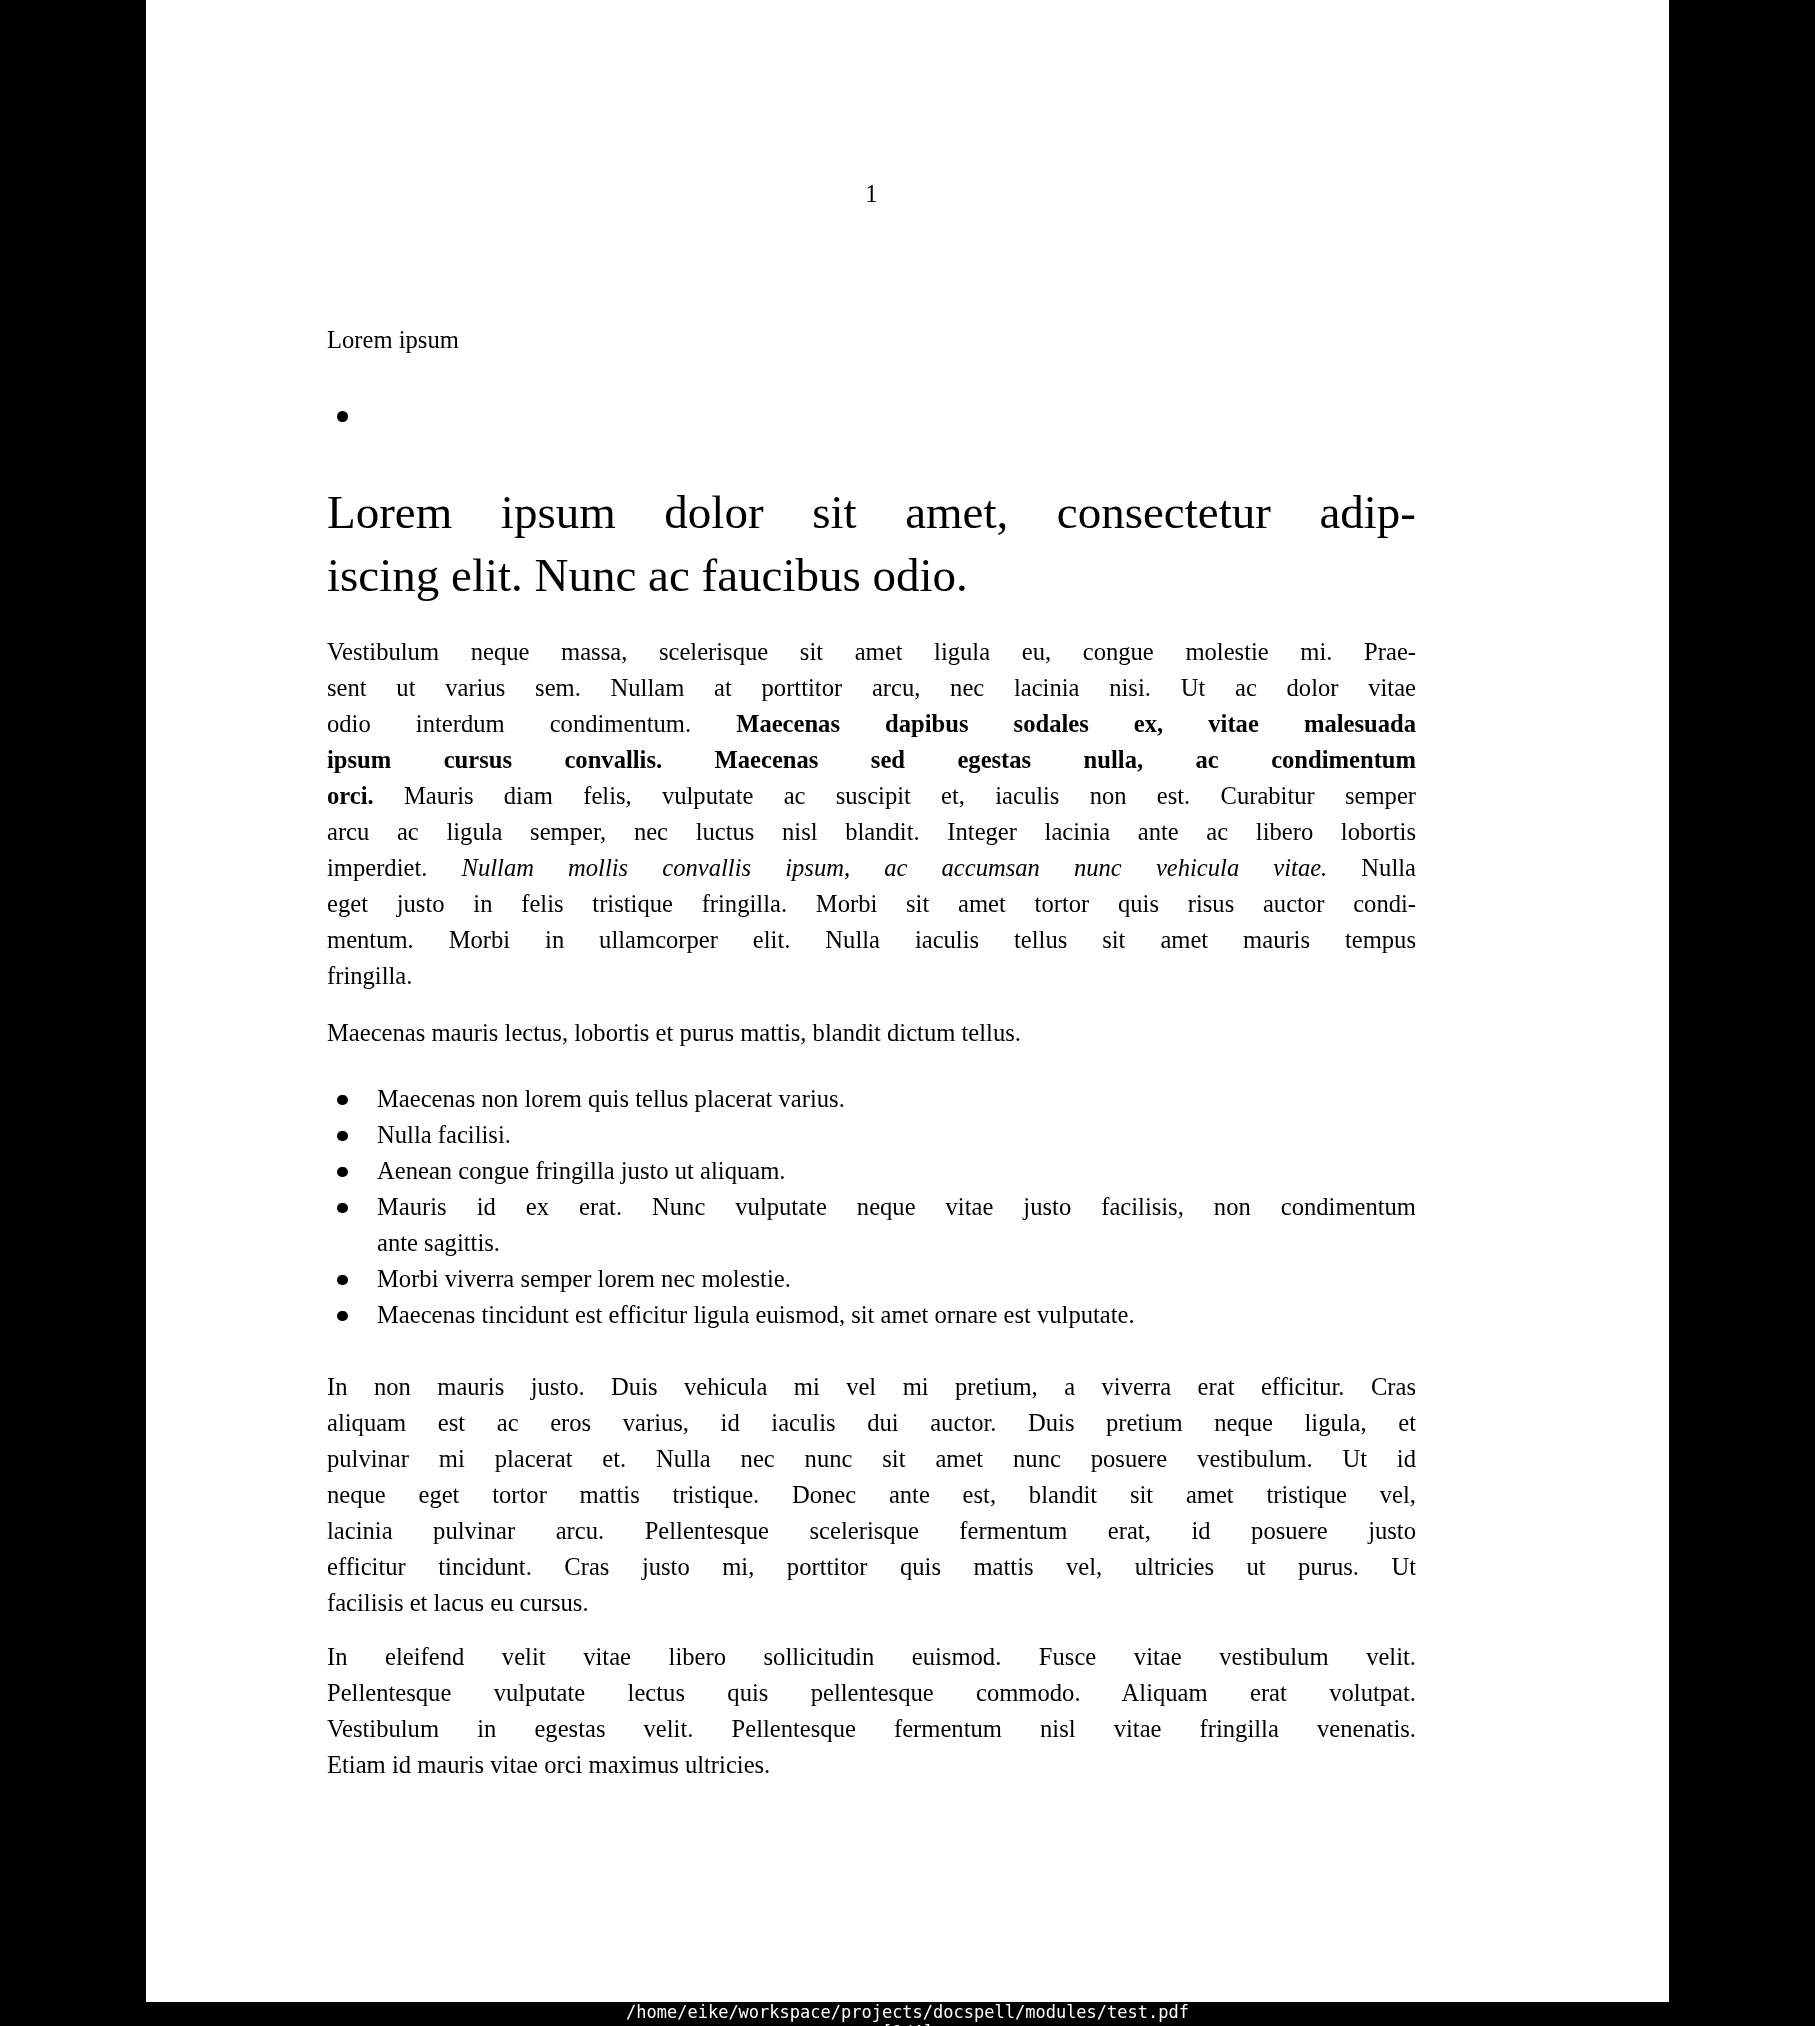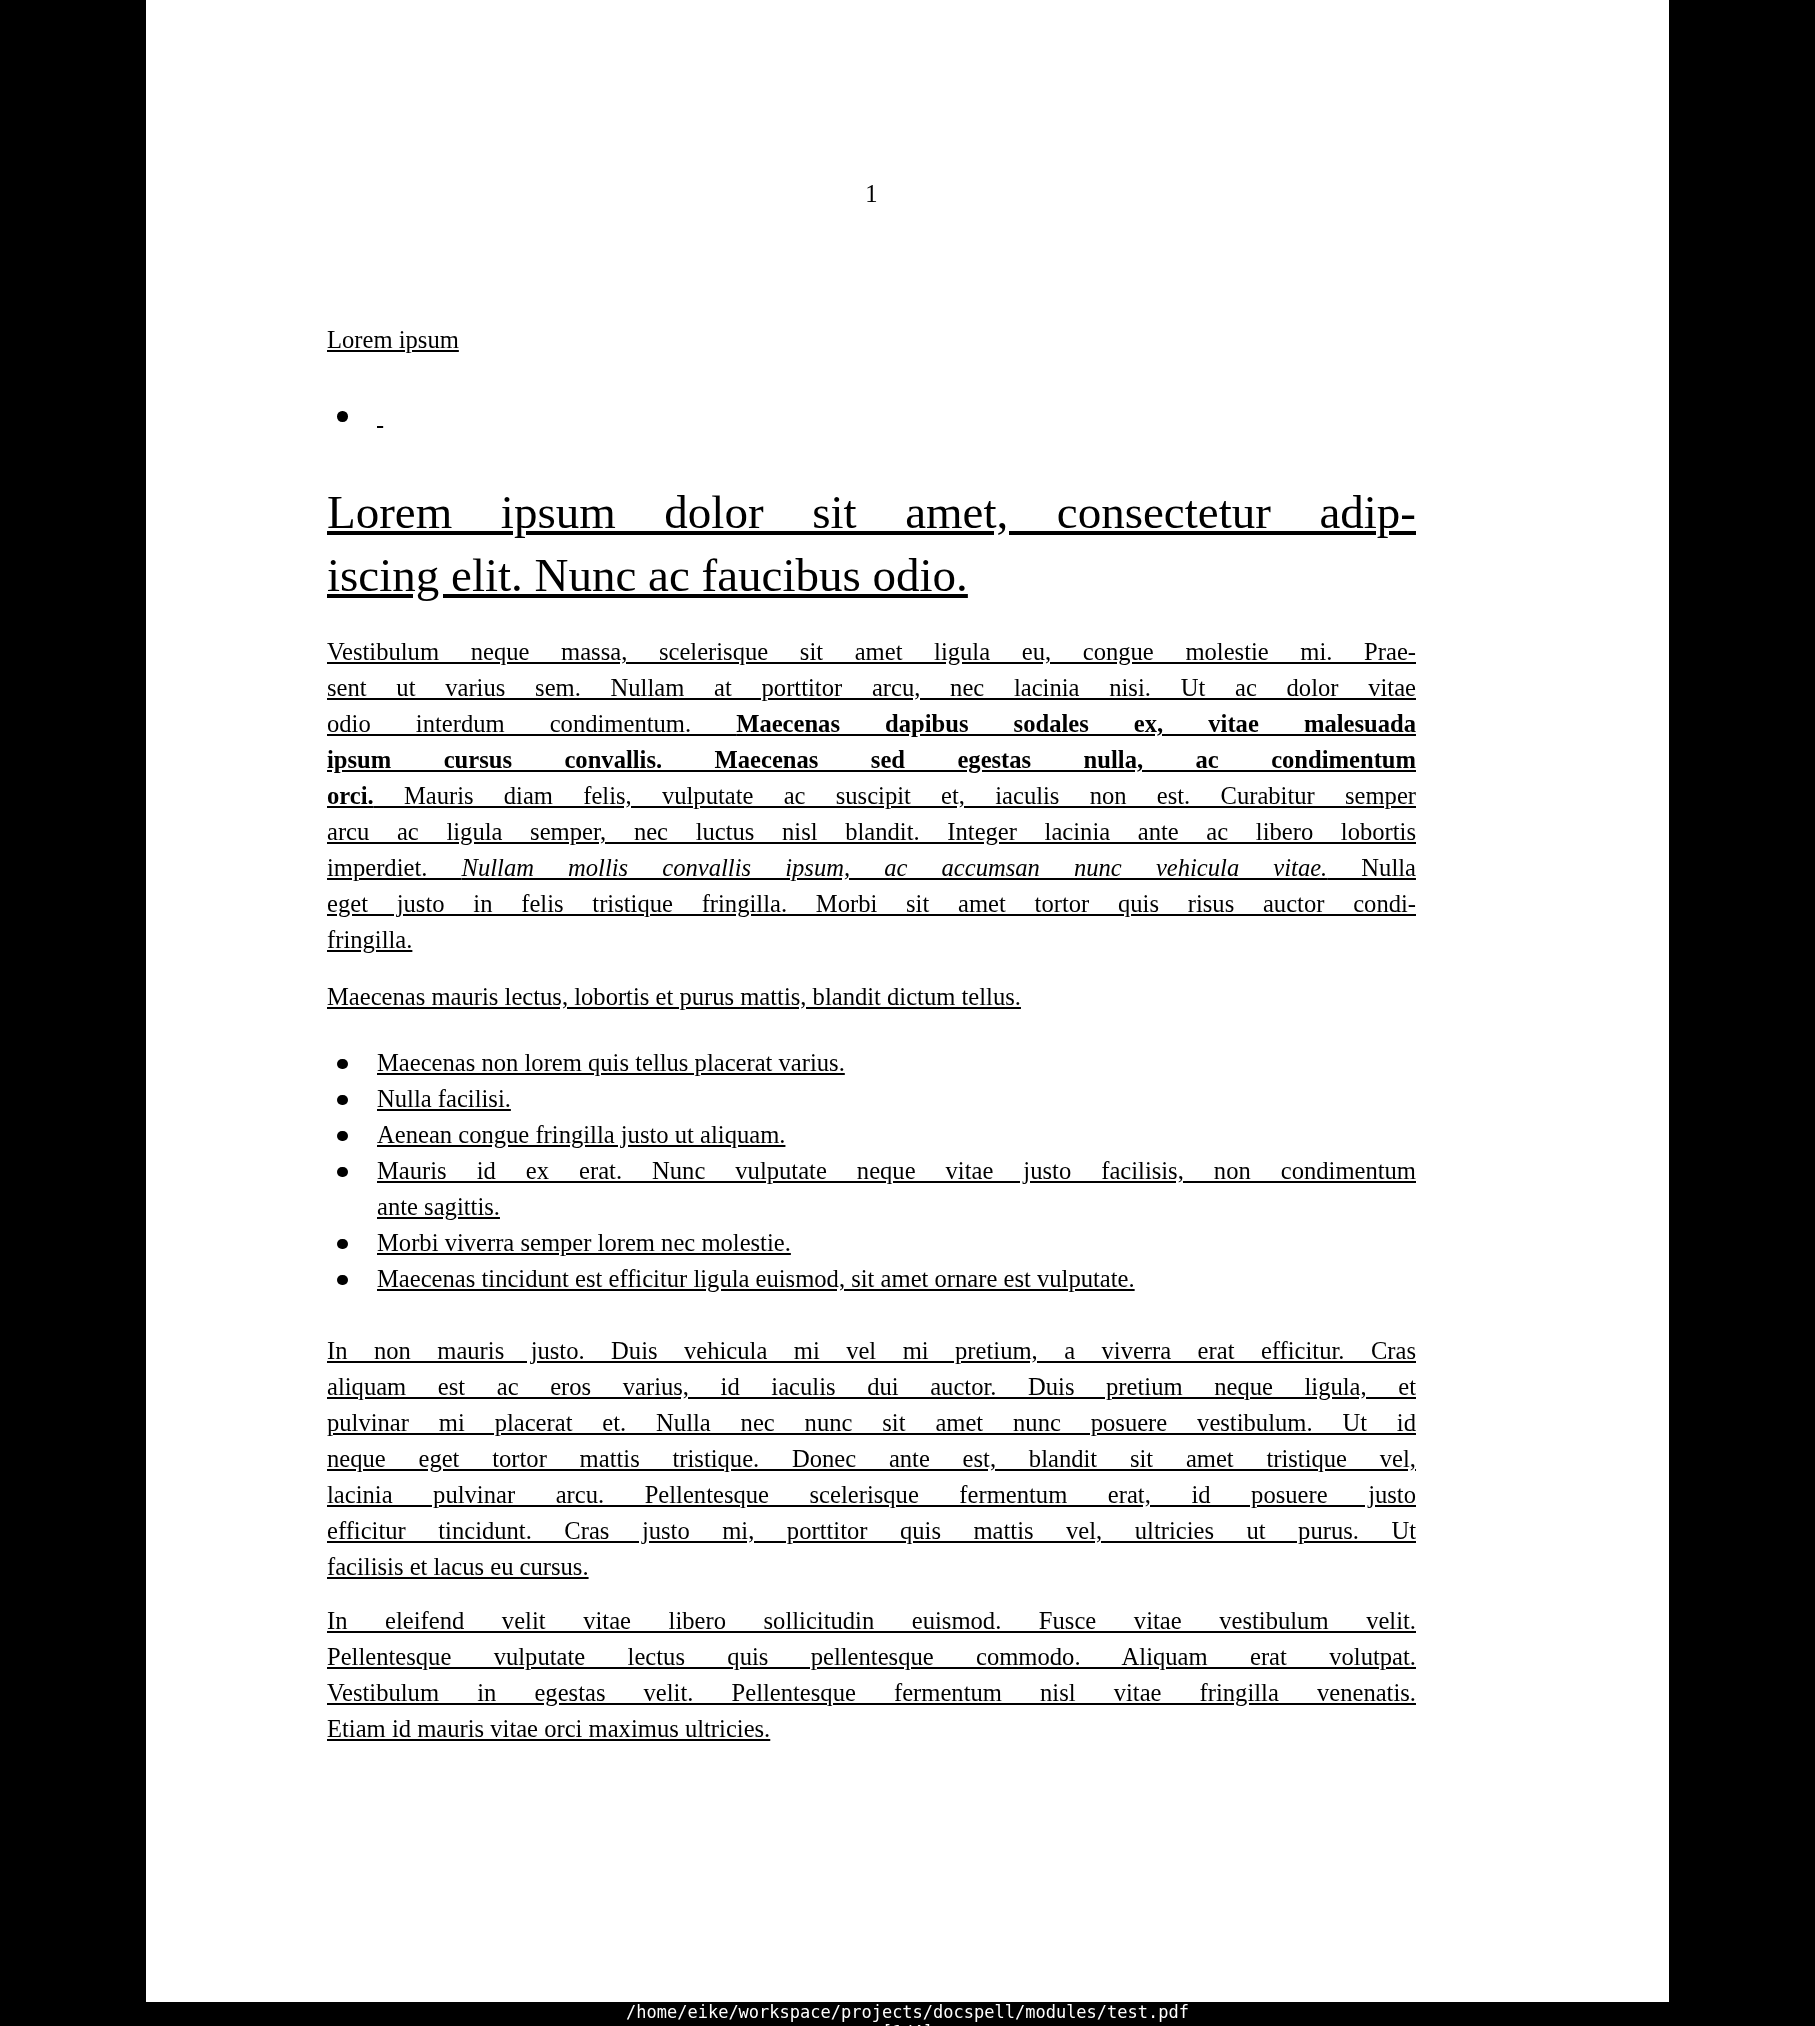--- a/index.html
+++ b/index.html
@@ -21,21 +21,21 @@
     padding-top:322px; color:#000; font-size:24.6px; line-height:36px;
   }
   #blocks > .block:nth-child(2) { margin-top:40px; }  
   #blocks > .block:nth-child(3) { margin-top:47px; }    
   #blocks > .block:nth-child(4) { margin-top:27.4px; }    
   #blocks > .block:nth-child(5) { margin-top:21px; }    
   #blocks > .block:nth-child(6) { margin-top:30px; }  
   #blocks > .block:nth-child(7) { margin-top:36px; }  
   #blocks > .block:nth-child(8) { margin-top:18px; }    
 
-  .line { height:36px; line-height:36px; overflow:hidden; text-align:left;text-decoration:underline; }
+  .line { height:36px; line-height:36px; overflow:hidden; text-align:left; }
   .line.fill { text-align:justify; text-align-last:justify; }
   .b-heading .line { font-size:47px; height:63px; line-height:63px; }
   .seg-b { font-weight:bold; }
   .seg-i { font-style:italic; }
 
   .list-item { position:relative; padding-left:50px; }
   .bullet-icon {
     position:absolute; left:10.4px; top:13.2px;
     width:10.4px; height:10.4px; border-radius:50%; background:#000;
   }
@@ -70,20 +70,21 @@
         </div>
         <div class="block b-para">
           <div class="line fill"><span>Vestibulum neque massa, scelerisque sit amet ligula eu, congue molestie mi. Prae-</span></div>
           <div class="line fill"><span>sent ut varius sem. Nullam at porttitor arcu, nec lacinia nisi. Ut ac dolor vitae</span></div>
           <div class="line fill"><span>odio interdum condimentum. </span><span class="seg-b">Maecenas dapibus sodales ex, vitae malesuada</span></div>
           <div class="line fill"><span class="seg-b">ipsum cursus convallis. Maecenas sed egestas nulla, ac condimentum</span></div>
           <div class="line fill"><span class="seg-b">orci.</span><span> Mauris diam felis, vulputate ac suscipit et, iaculis non est. Curabitur semper</span></div>
           <div class="line fill"><span>arcu ac ligula semper, nec luctus nisl blandit. Integer lacinia ante ac libero lobortis</span></div>
           <div class="line fill"><span>imperdiet. </span><span class="seg-i">Nullam mollis convallis ipsum, ac accumsan nunc vehicula vitae.</span><span> Nulla</span></div>
           <div class="line fill"><span>eget justo in felis tristique fringilla. Morbi sit amet tortor quis risus auctor condi-</span></div>
+          <div class="line fill"><span>mentum. Morbi in ullamcorper elit. Nulla iaculis tellus sit amet mauris tempus</span></div>
           <div class="line"><span>fringilla.</span></div>
         </div>
         <div class="block b-plain">
           <div class="line"><span>Maecenas mauris lectus, lobortis et purus mattis, blandit dictum tellus.</span></div>
         </div>
         <div class="block b-list">
           <div class="list-item">
             <span class="bullet-icon"></span>
             <div class="line"><span>Maecenas non lorem quis tellus placerat varius.</span></div>
           </div>

